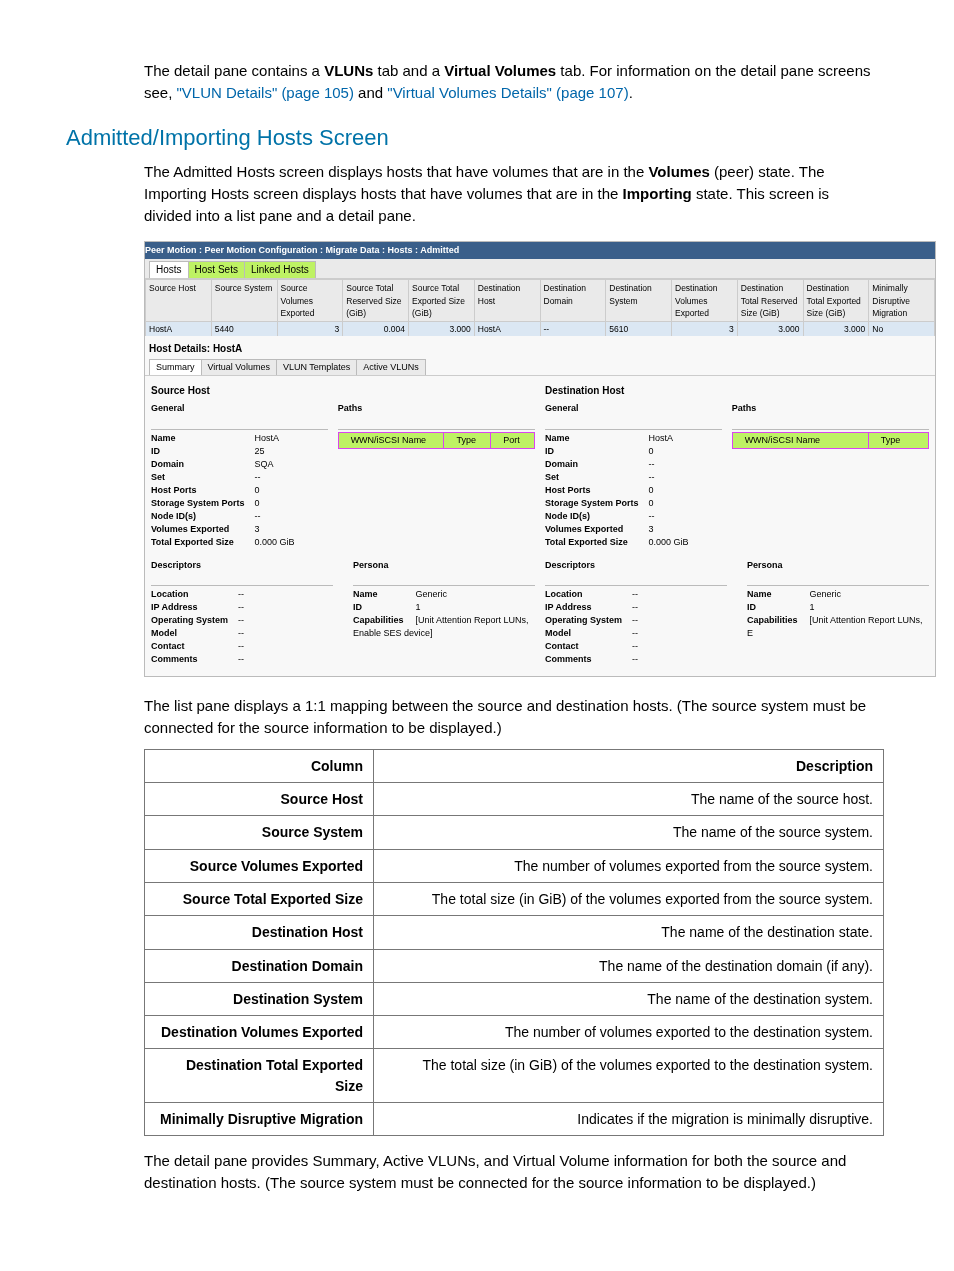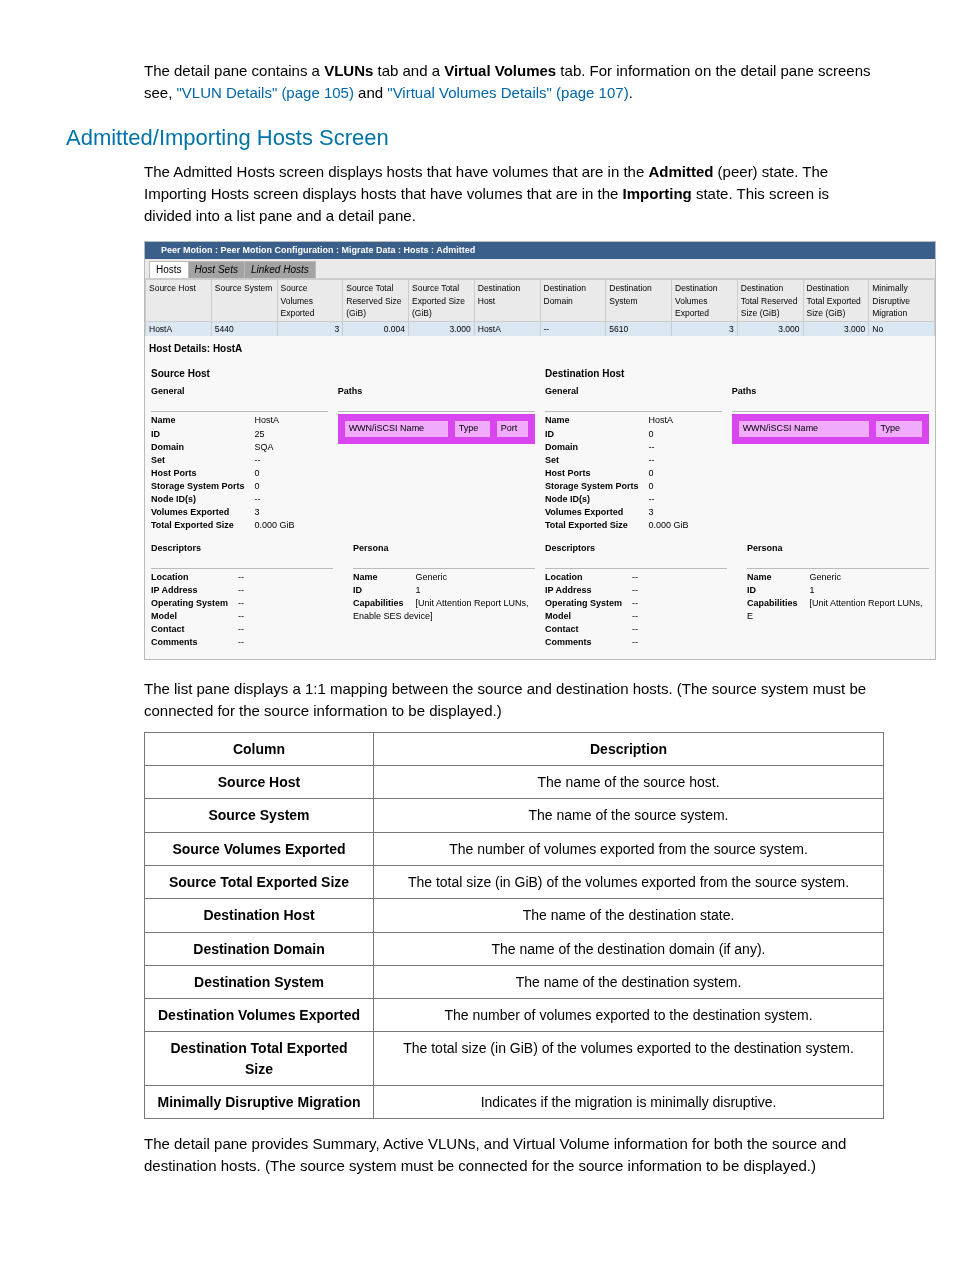--- a/index.html
+++ b/index.html
@@ -32,40 +32,40 @@
     font-size: 9px;
     color: #000;
     background: #f8f8f8;
     width: 790px;
     overflow: hidden;
     position: relative;
   }
   .titlebar {
     background: #3a5f8a;
     color: #fff;
-    padding: 2px 16px;
+    padding: 2px 0;
     font-size: 9px;
     font-weight: bold;
   }
   .tabrow {
     background: #eaeaea;
     padding: 2px 4px 0 4px;
     border-bottom: 1px solid #ccc;
   }
   .tabrow .tab {
     display: inline-block;
     padding: 1px 6px;
     border: 1px solid #bbb;
     border-bottom: none;
     background: #fff;
     font-size: 10px;
     margin-right: -1px;
     text-align: right;
   }
-  .tabrow .tab.inactive { background: #a3a3a3; font-style: italic; }
+  .tabrow .tab.inactive { background: #bef264; }
   .toolbar {
     padding: 3px 4px;
     border-bottom: 1px solid #ccc;
     display: flex;
     align-items: center;
     gap: 6px;
   }
   .toolbar select {
     font-size: 9px;
     border: 1px solid #999;
@@ -125,56 +125,56 @@
   .host-col { flex: 1 1 50%; }
   .hc-title { font-weight: bold; font-size: 10px; margin-bottom: 4px; }
   .hc-sub { display: flex; gap: 10px; }
   .hc-sub .gen { flex: 0 0 46%; }
   .hc-sub .paths { flex: 1; }
   .sec-label { font-weight: bold; font-size: 9px; border-bottom: 1px solid #bbb; padding-bottom: 13px; margin-bottom: 2px; }
   table.kv { font-size: 9px; border-collapse: collapse; }
   table.kv td { padding: 0 10px 0 0; white-space: nowrap; }
   table.kv td.k { font-weight: bold; }
   table.paths { font-size: 9px; border-collapse: collapse; width: 100%; }
-  table.paths th { background: #f0abfc; border: 7px solid #d946ef; font-weight: normal; text-align: left; padding: 1px 4px; }
+  table.paths th { background: #bef264; border: 1px solid #d946ef; font-weight: normal; text-align: left; padding: 1px 12px; }
   .persona-row { display:flex; gap:20px; margin-top: 10px; }
   .persona-row .sec { flex:1; }
   .persona-kv { font-size:9px; }
   .persona-kv .k { font-weight:bold; display:inline-block; min-width:60px; }
 
   
   table.defs {
     border-collapse: collapse;
     margin: 8px 0 14px 78px;
     width: 740px;
   }
   table.defs th, table.defs td {
     border: 1px solid #777;
     padding: 6px 10px;
-    text-align: center;
+    text-align: right;
     vertical-align: top;
     font-size: 14px;
   }
   table.defs th { font-weight: bold; }
   table.defs td.c1 { font-weight: bold; width: 208px; }
 </style>
 </head>
 <body>
 
 <div class="body-text">
   <p>
     <span>The detail pane contains a </span><strong>VLUNs</strong><span> tab and a </span><strong>Virtual Volumes</strong><span> tab. For information on the detail pane screens see, </span><a class="link">"VLUN Details" (page 105)</a><span> and </span><a class="link">"Virtual Volumes Details" (page 107)</a><span>.</span>
   </p>
 </div>
 
 <h2 class="section-head">Admitted/Importing Hosts Screen</h2>
 
 <div class="body-text">
   <p>
-    <span>The Admitted Hosts screen displays hosts that have volumes that are in the </span><strong>Admitted</strong><span> (peer) state. The Importing Hosts screen displays hosts that have volumes that are in the </span><strong>Importing</strong><span> state. This screen is divided into a list pane and a detail pane.</span>
+    <span>The Admitted Hosts screen displays hosts that have volumes that are in the </span><strong>Volumes</strong><span> (peer) state. The Importing Hosts screen displays hosts that have volumes that are in the </span><strong>Importing</strong><span> state. This screen is divided into a list pane and a detail pane.</span>
   </p>
 </div>
 
 <div class="screenshot">
   <div class="titlebar">Peer Motion : Peer Motion Configuration : Migrate Data : Hosts : Admitted</div>
   <div class="tabrow">
     <span class="tab">Hosts</span><span class="tab inactive">Host Sets</span><span class="tab inactive">Linked Hosts</span>
   </div>
   <table class="grid">
     <thead>
@@ -205,20 +205,23 @@
           <td>5610</td>
           <td style="text-align:right">3</td>
           <td style="text-align:right">3.000</td>
           <td style="text-align:right">3.000</td>
           <td>No</td>
     </tr>
       </tbody>
   </table>
 
   <div class="detail-title">Host Details: HostA</div>
+  <div class="detail-tabs">
+    <span class="tab">Summary</span><span class="tab inactive">Virtual Volumes</span><span class="tab inactive">VLUN Templates</span><span class="tab inactive">Active VLUNs</span>
+  </div>
 
   <div class="host-cols">
 
     <div class="host-col">
       <div class="hc-title">Source Host</div>
       <div class="hc-sub">
         <div class="gen">
           <div class="sec-label">General</div>
           <table class="kv">
             <tbody>

